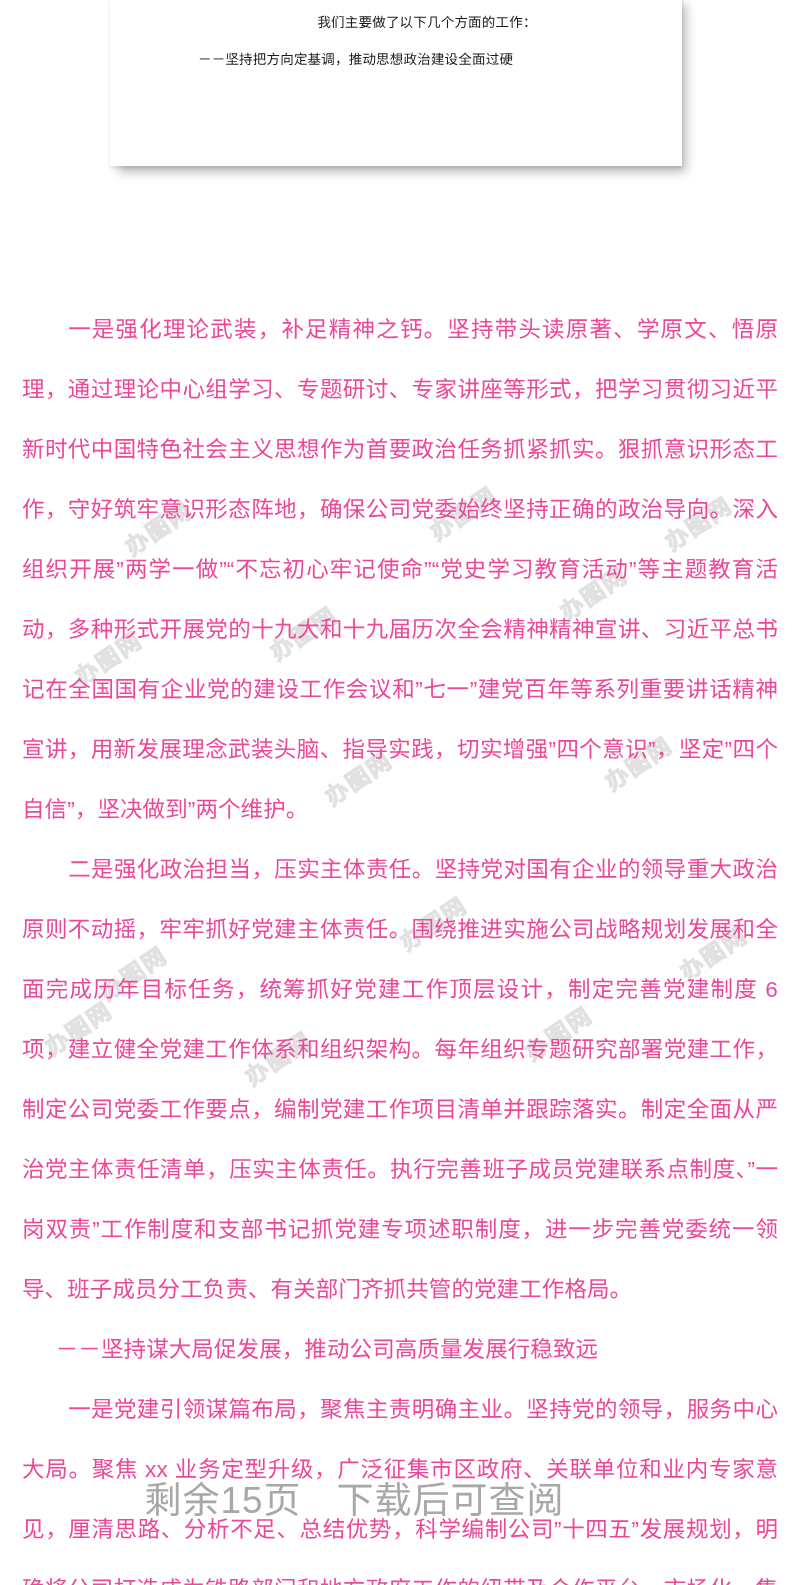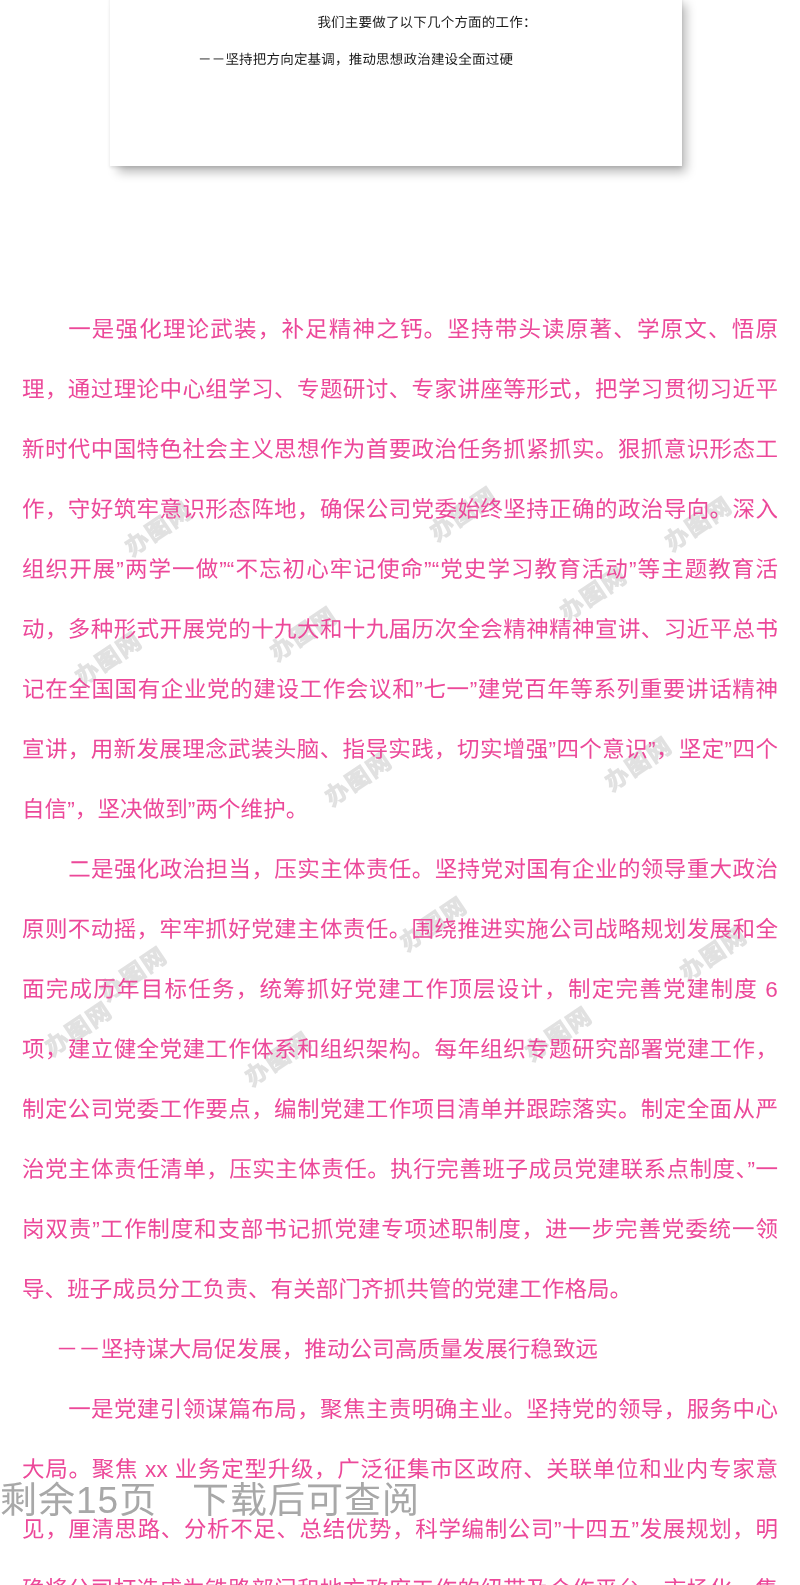--- a/index.html
+++ b/index.html
@@ -90,20 +90,21 @@
     opacity: 0.95;
     font-family: "Liberation Sans", "DejaVu Sans", sans-serif;
   }
 
   
   #download-prompt {
     position: absolute;
     left: 0;
     top: 1478px;
     width: 709px;
+    text-align: center;
     z-index: 3;
   }
   #download-prompt .dp-text {
     display: inline-block;
     font-size: 37px;
     line-height: 46px;
     color: #a8a8a8;
     letter-spacing: 1px;
     font-family: "Liberation Sans", "DejaVu Sans", sans-serif;
   }

